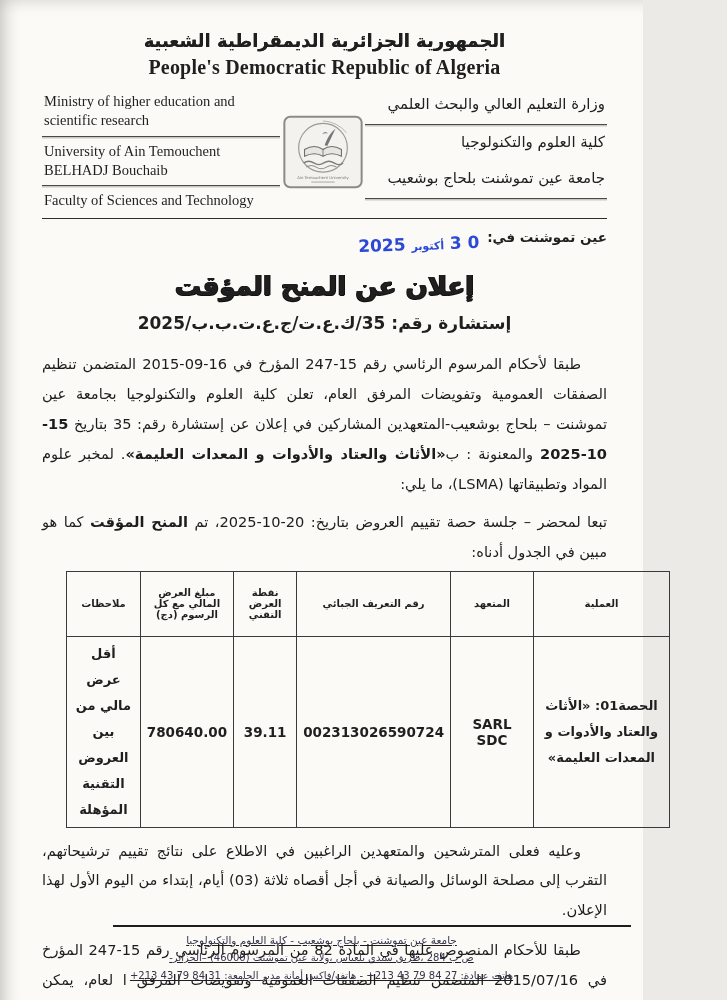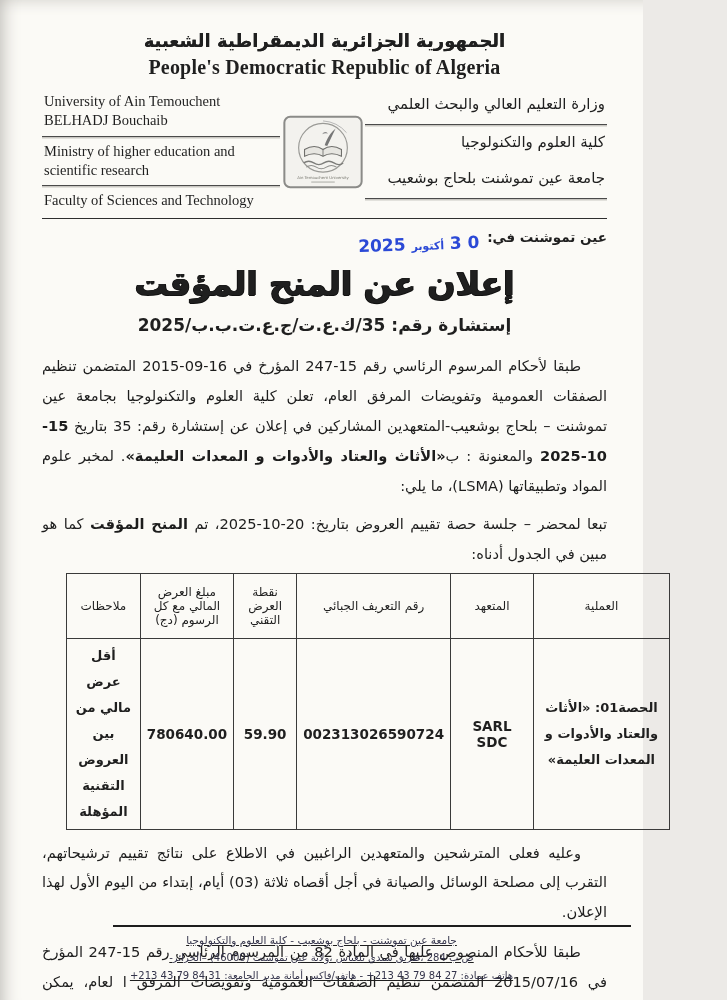--- a/index.html
+++ b/index.html
@@ -34,34 +34,34 @@
   .logo-box{width:84px;height:76px;}
   
   .date-row{direction:rtl;margin-top:10px;display:flex;align-items:flex-start;
     justify-content:flex-start;gap:8px;}
   .date-label{font-size:13.5px;font-weight:bold;}
   .stamp-date{direction:rtl;color:#2b49d6;font-weight:bold;font-size:17px;
     transform:rotate(-2deg) translateY(5px);letter-spacing:1px;white-space:nowrap;}
   .stamp-date .m{font-size:11px;letter-spacing:0;}
   .stamp-date .d{direction:ltr;unicode-bidi:embed;}
   
-  .main-title{direction:rtl;font-size:33px;font-weight:bold;margin-top:15px;
+  .main-title{direction:rtl;font-size:26px;font-weight:bold;margin-top:22px;
     text-shadow:.9px 0 #111,-.9px 0 #111,0 .7px #111,0 -.5px #111;}
   .consult{direction:rtl;font-size:17px;font-weight:bold;margin-top:12px;}
   
   .para{direction:rtl;text-align:justify;font-size:14.6px;line-height:2.05;
     margin-top:16px;text-indent:26px;color:#1c1c1c;}
   .para.tight{margin-top:8px;text-indent:0;}
   .b{font-weight:bold;}
   
   table.award{direction:rtl;border-collapse:collapse;width:604px;margin:4px auto 0 24px;
     font-size:13px;}
   table.award th,table.award td{border:1.4px solid #3a3a3a;padding:4px 6px;
     vertical-align:middle;}
-  table.award th{font-weight:normal;font-size:12px;height:56px;}
+  table.award th{font-weight:bold;font-size:10px;height:56px;}
   table.award td{height:118px;text-align:center;}
   td.op{text-align:right;font-weight:bold;line-height:2;padding-right:9px;}
   td.rem{font-weight:bold;line-height:2;}
   td.num{font-weight:bold;font-size:13.5px;}
   
   .sign-zone{position:relative;height:262px;margin-top:6px;}
   .dean{position:absolute;left:268px;top:12px;direction:rtl;font-size:16px;
     font-weight:bold;text-shadow:0 0 .5px #000;}
   .round-stamp{position:absolute;left:298px;top:-4px;width:140px;height:140px;
     opacity:.92;}
@@ -79,22 +79,22 @@
 <body>
 
 <div class="page">
   <div class="content">
 
     <div class="center country-ar">الجمهورية الجزائرية الديمقراطية الشعبية</div>
     <div class="center country-en">People's Democratic Republic of Algeria</div>
 
     <div class="hdr-grid">
       <div class="hdr-left">
+        <div class="hdr-item u">Ministry of higher education and scientific research</div>
         <div class="hdr-item u">University of Ain Temouchent BELHADJ Bouchaib</div>
-        <div class="hdr-item u">Ministry of higher education and scientific research</div>
         <div class="hdr-item">Faculty of Sciences and Technology</div>
       </div>
 
       <div class="hdr-mid">
         <svg class="logo-box" viewBox="0 0 100 90">
           <rect x="4" y="3" width="92" height="84" rx="7" fill="#f3f2ee" stroke="#8b8b88" stroke-width="2.4"></rect>
           <circle cx="50" cy="40" r="29" fill="none" stroke="#9a9a96" stroke-width="1.4"></circle>
           <path d="M50 8 A40 40 0 0 1 78 22" fill="none" stroke="#aaa" stroke-width="1"></path>
 
           <path d="M52 37 C55 28 60 21 65 17 C61 25 58 32 55 38 Z" fill="#777"></path>
@@ -158,21 +158,21 @@
         </tr>
       </thead>
       <tbody>
         <tr>
           <td class="op">
             <span>الحصة01:</span>
             <span>«الأثاث والعتاد والأدوات و المعدات العليمة»</span>
           </td>
           <td class="num">SARL SDC</td>
           <td class="num">002313026590724</td>
-          <td class="num">59.90</td>
+          <td class="num">39.11</td>
           <td class="num">780640.00</td>
           <td class="rem">أقل عرض مالي من بين العروض التقنية المؤهلة</td>
         </tr>
       </tbody>
     </table>
 
     <div class="para" style="margin-top:8px">وعليه فعلى المترشحين والمتعهدين الراغبين في الاطلاع على نتائج تقييم ترشيحاتهم، التقرب إلى مصلحة الوسائل والصيانة في أجل أقصاه ثلاثة (03) أيام، إبتداء من اليوم الأول لهذا الإعلان.</div>
     <div class="para" style="margin-top:10px">طبقا للأحكام المنصوص عليها في المادة 82 من المرسوم الرئاسي رقم 15-247 المؤرخ في 2015/07/16 المتضمن تنظيم الصفقات العمومية وتفويضات المرفق ا لعام، يمكن للمتعاملين تقديم طعونهم في أجل أقصاه عشرة (10) أيام، إبتداء من اليوم الأول لنشر هذا الإعلان.</div>
 
     <div class="sign-zone">

